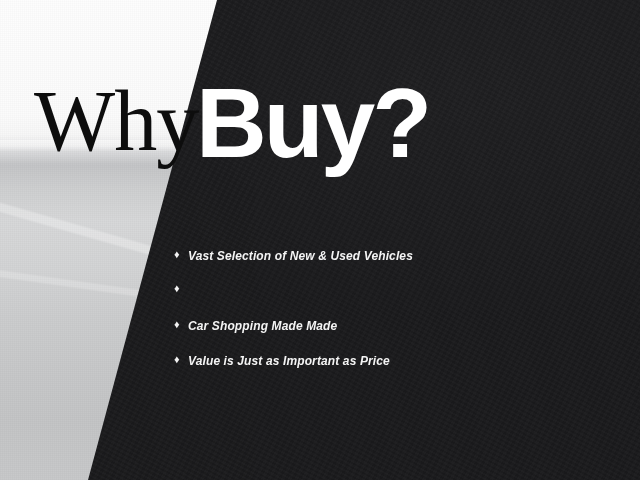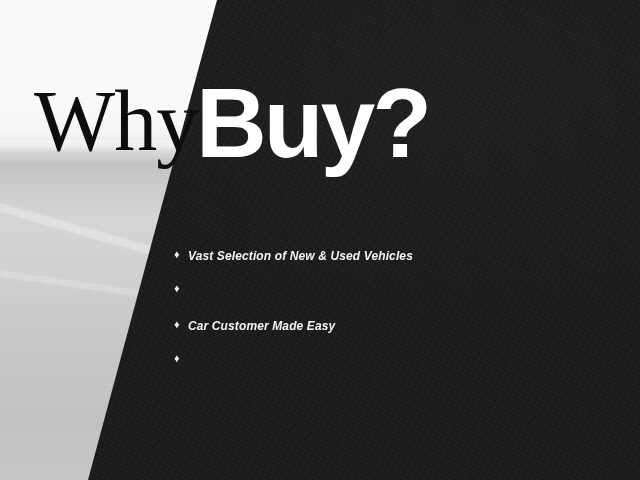--- a/index.html
+++ b/index.html
@@ -177,22 +177,23 @@
       <span class="bullet-mark">♦</span>
       <span class="bullet-text">Vast Selection of New &amp; Used Vehicles</span>
     </div>
 
     <div class="bullet-row">
       <span class="bullet-mark">♦</span>
     </div>
 
     <div class="bullet-row">
       <span class="bullet-mark">♦</span>
-      <span class="bullet-text">Car Customer Made Easy</span>
+      <span class="bullet-text">Car Shopping Made Made</span>
     </div>
 
     <div class="bullet-row">
       <span class="bullet-mark">♦</span>
+      <span class="bullet-text">Value is Just as Important as Price</span>
     </div>
 
   </div>
 
 </div>
 
 </body></html>

